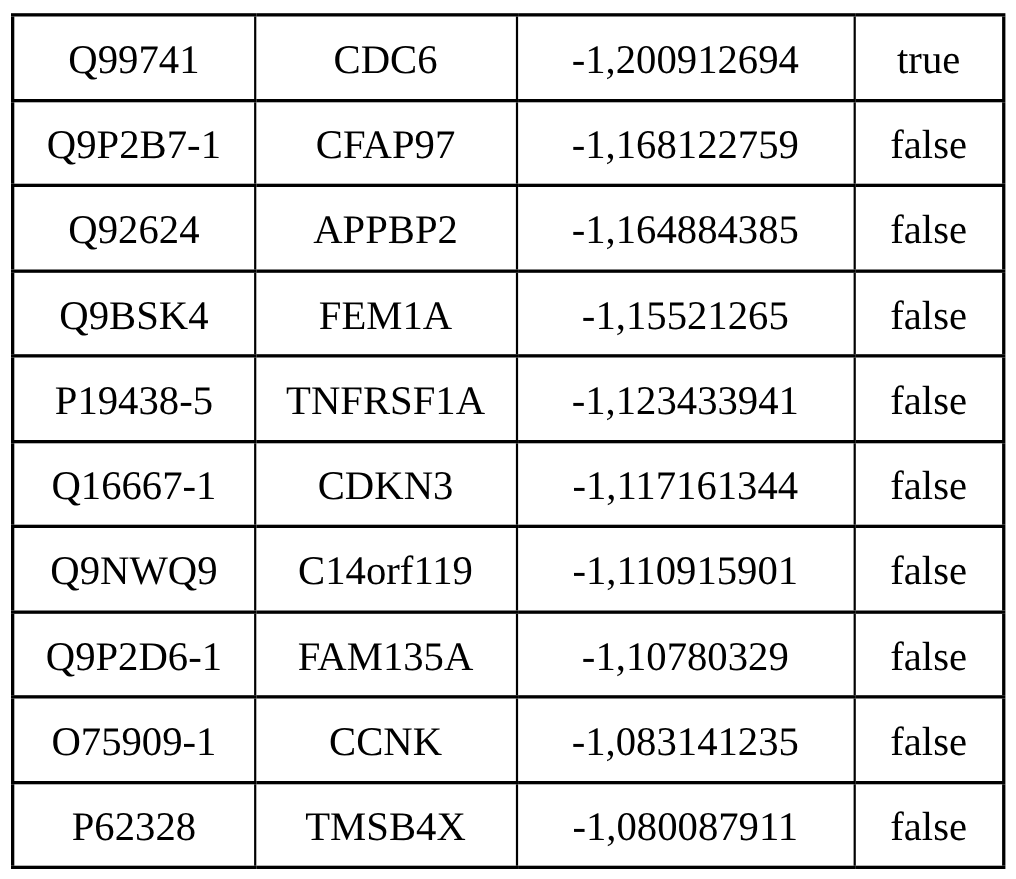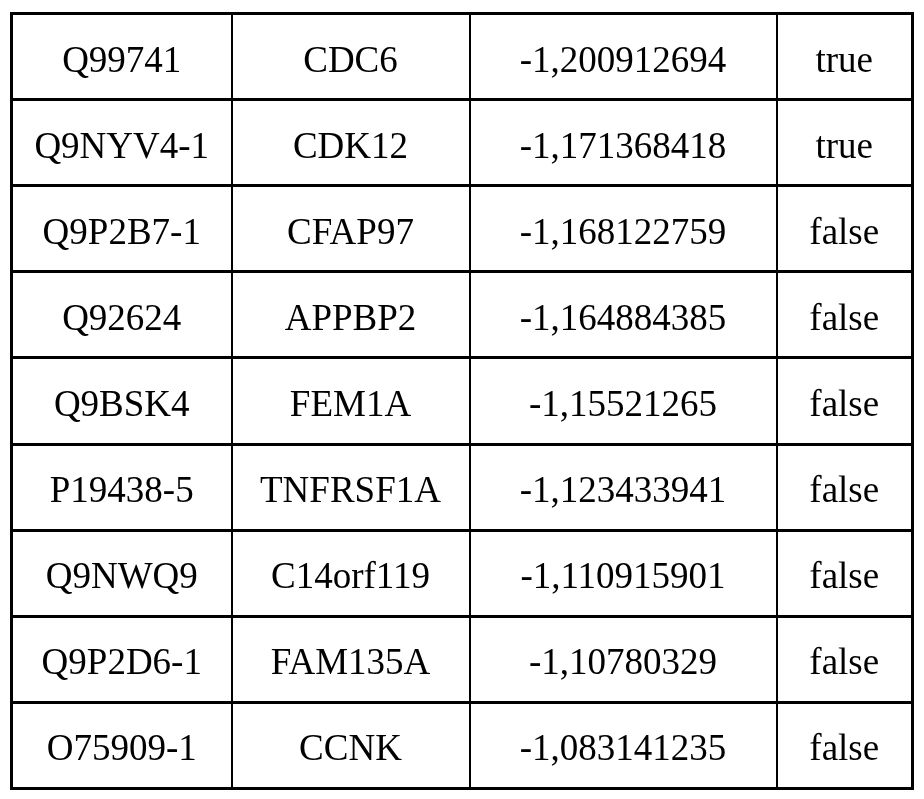--- a/index.html
+++ b/index.html
@@ -57,26 +57,20 @@
       <col class="c-flag">
     </colgroup>
     <tbody>
         <tr>
           <td>Q99741</td>
           <td>CDC6</td>
           <td>-1,200912694</td>
           <td>true</td>
         </tr>
         <tr>
-          <td>Q9NYV4-1</td>
-          <td>CDK12</td>
-          <td>-1,171368418</td>
-          <td>true</td>
-        </tr>
-        <tr>
           <td>Q9P2B7-1</td>
           <td>CFAP97</td>
           <td>-1,168122759</td>
           <td>false</td>
         </tr>
         <tr>
           <td>Q92624</td>
           <td>APPBP2</td>
           <td>-1,164884385</td>
           <td>false</td>
@@ -87,32 +81,44 @@
           <td>-1,15521265</td>
           <td>false</td>
         </tr>
         <tr>
           <td>P19438-5</td>
           <td>TNFRSF1A</td>
           <td>-1,123433941</td>
           <td>false</td>
         </tr>
         <tr>
+          <td>Q16667-1</td>
+          <td>CDKN3</td>
+          <td>-1,117161344</td>
+          <td>false</td>
+        </tr>
+        <tr>
           <td>Q9NWQ9</td>
           <td>C14orf119</td>
           <td>-1,110915901</td>
           <td>false</td>
         </tr>
         <tr>
           <td>Q9P2D6-1</td>
           <td>FAM135A</td>
           <td>-1,10780329</td>
           <td>false</td>
         </tr>
         <tr>
           <td>O75909-1</td>
           <td>CCNK</td>
           <td>-1,083141235</td>
           <td>false</td>
         </tr>
+        <tr>
+          <td>P62328</td>
+          <td>TMSB4X</td>
+          <td>-1,080087911</td>
+          <td>false</td>
+        </tr>
       </tbody>
   </table>
 </div>
 
 </body></html>

